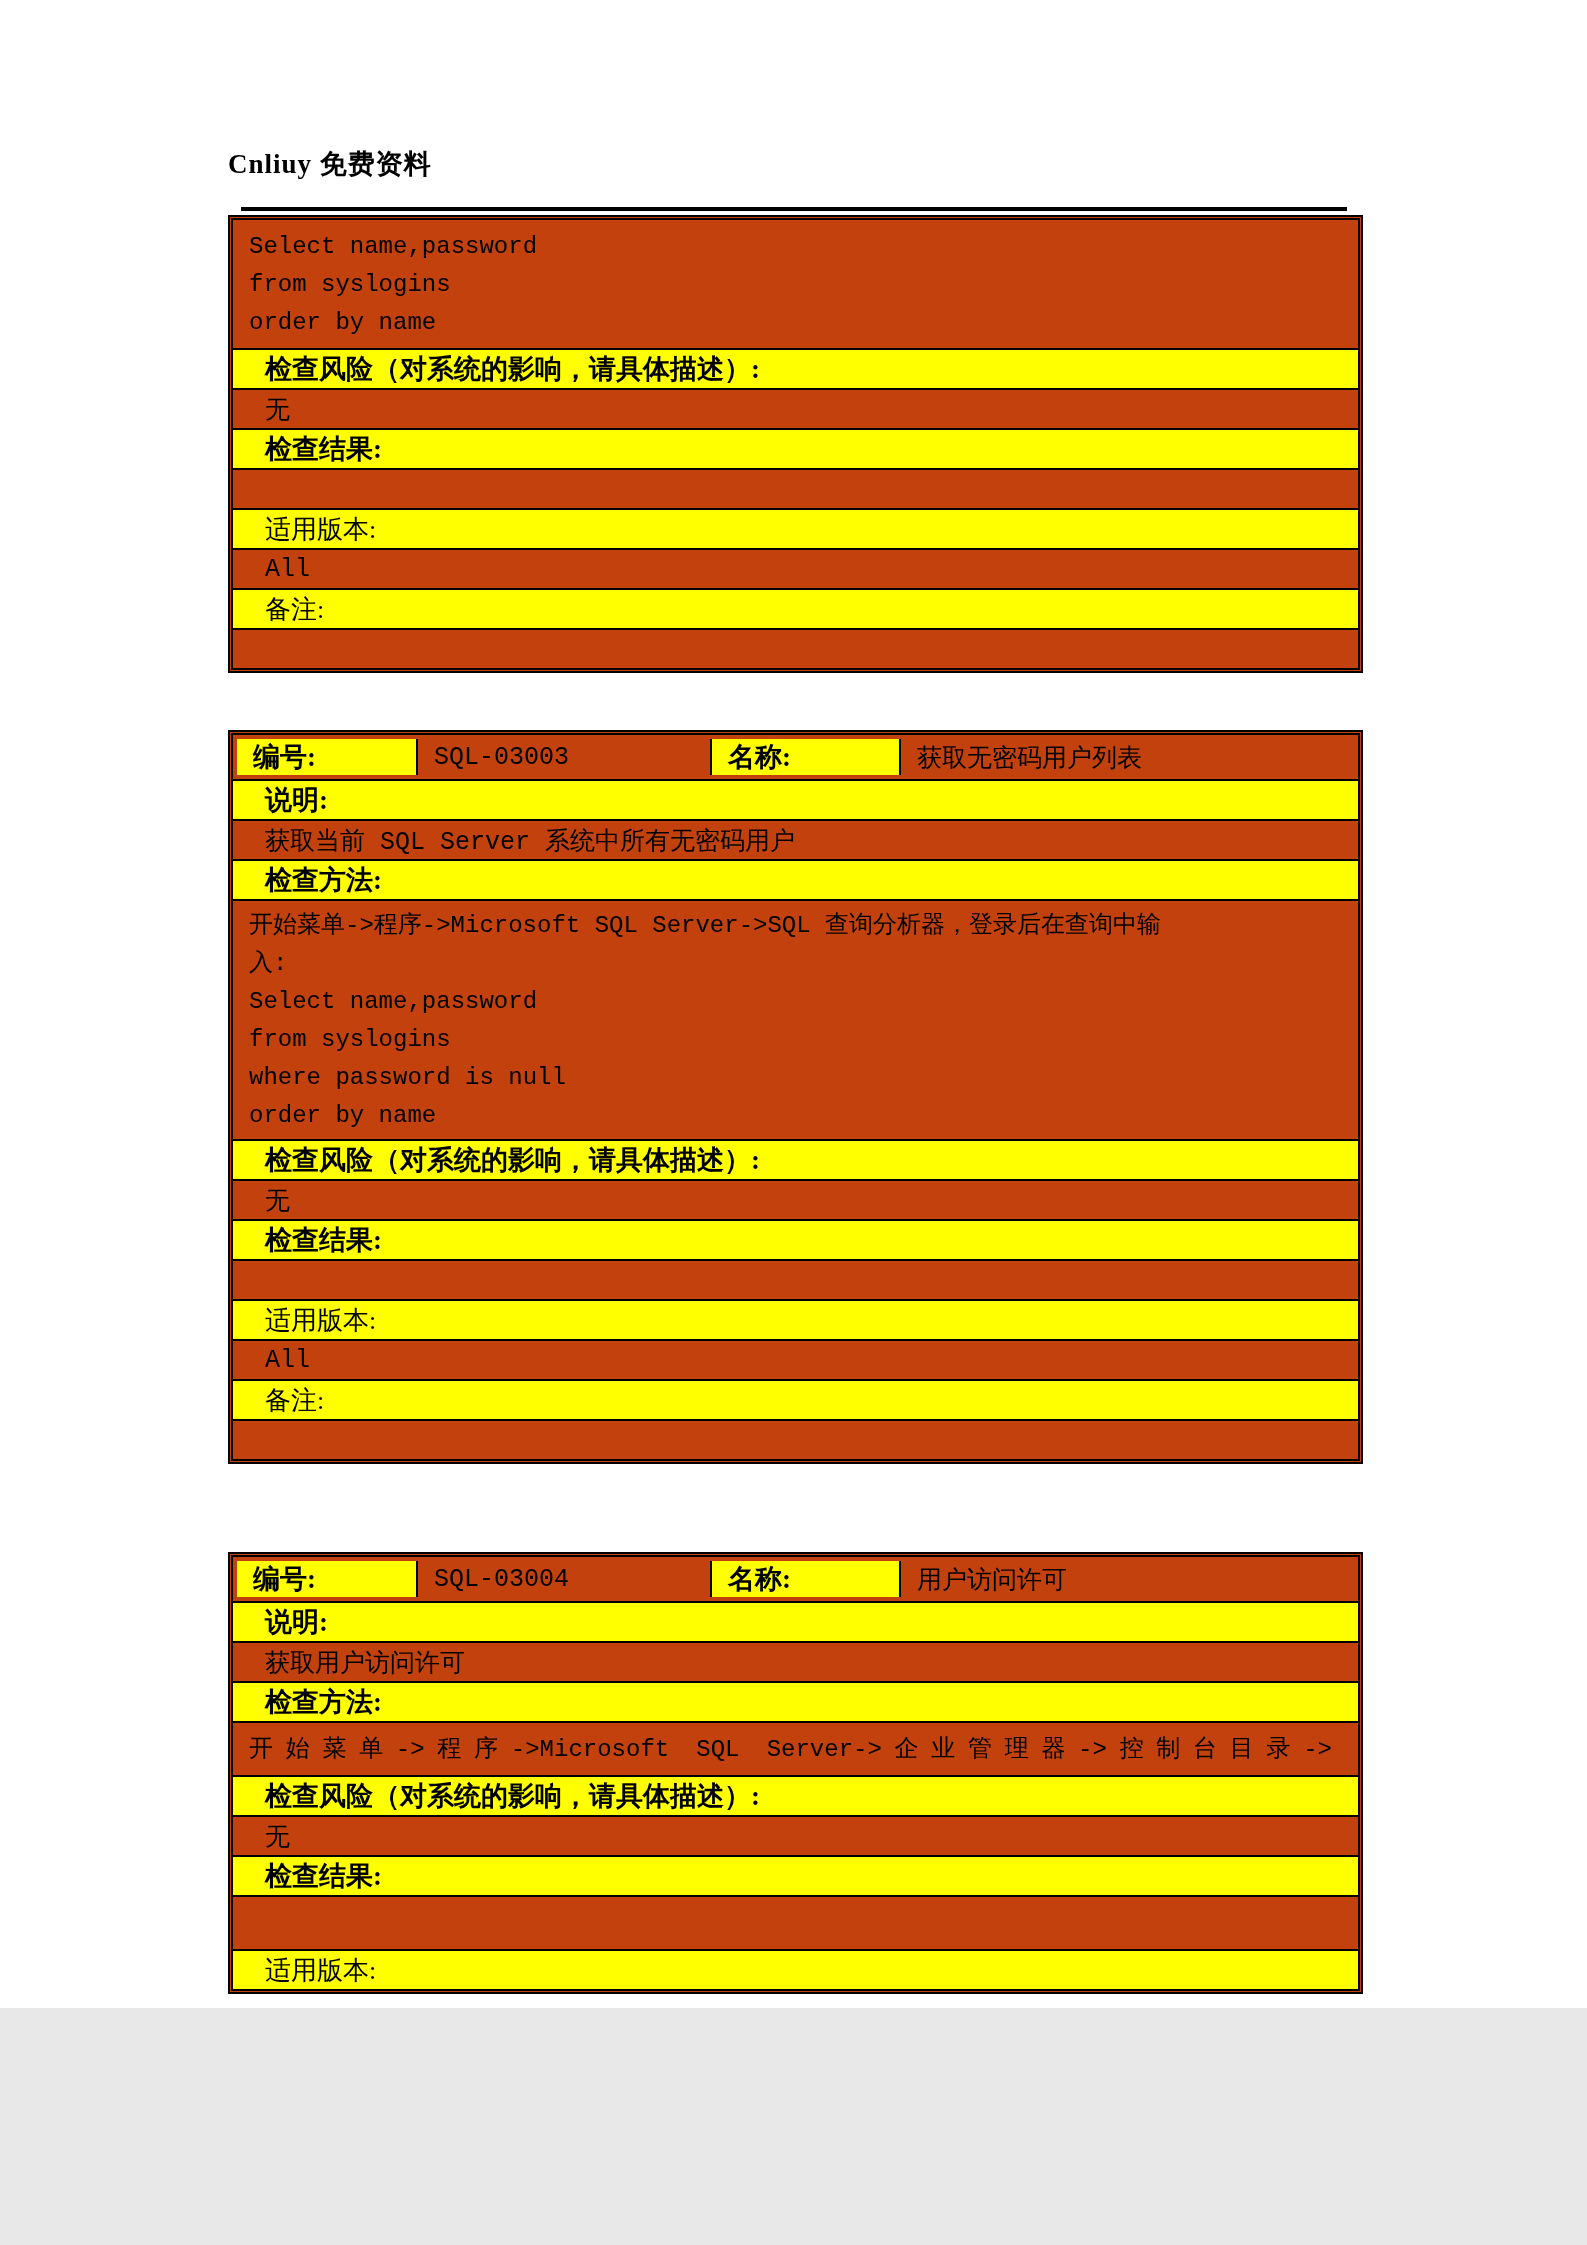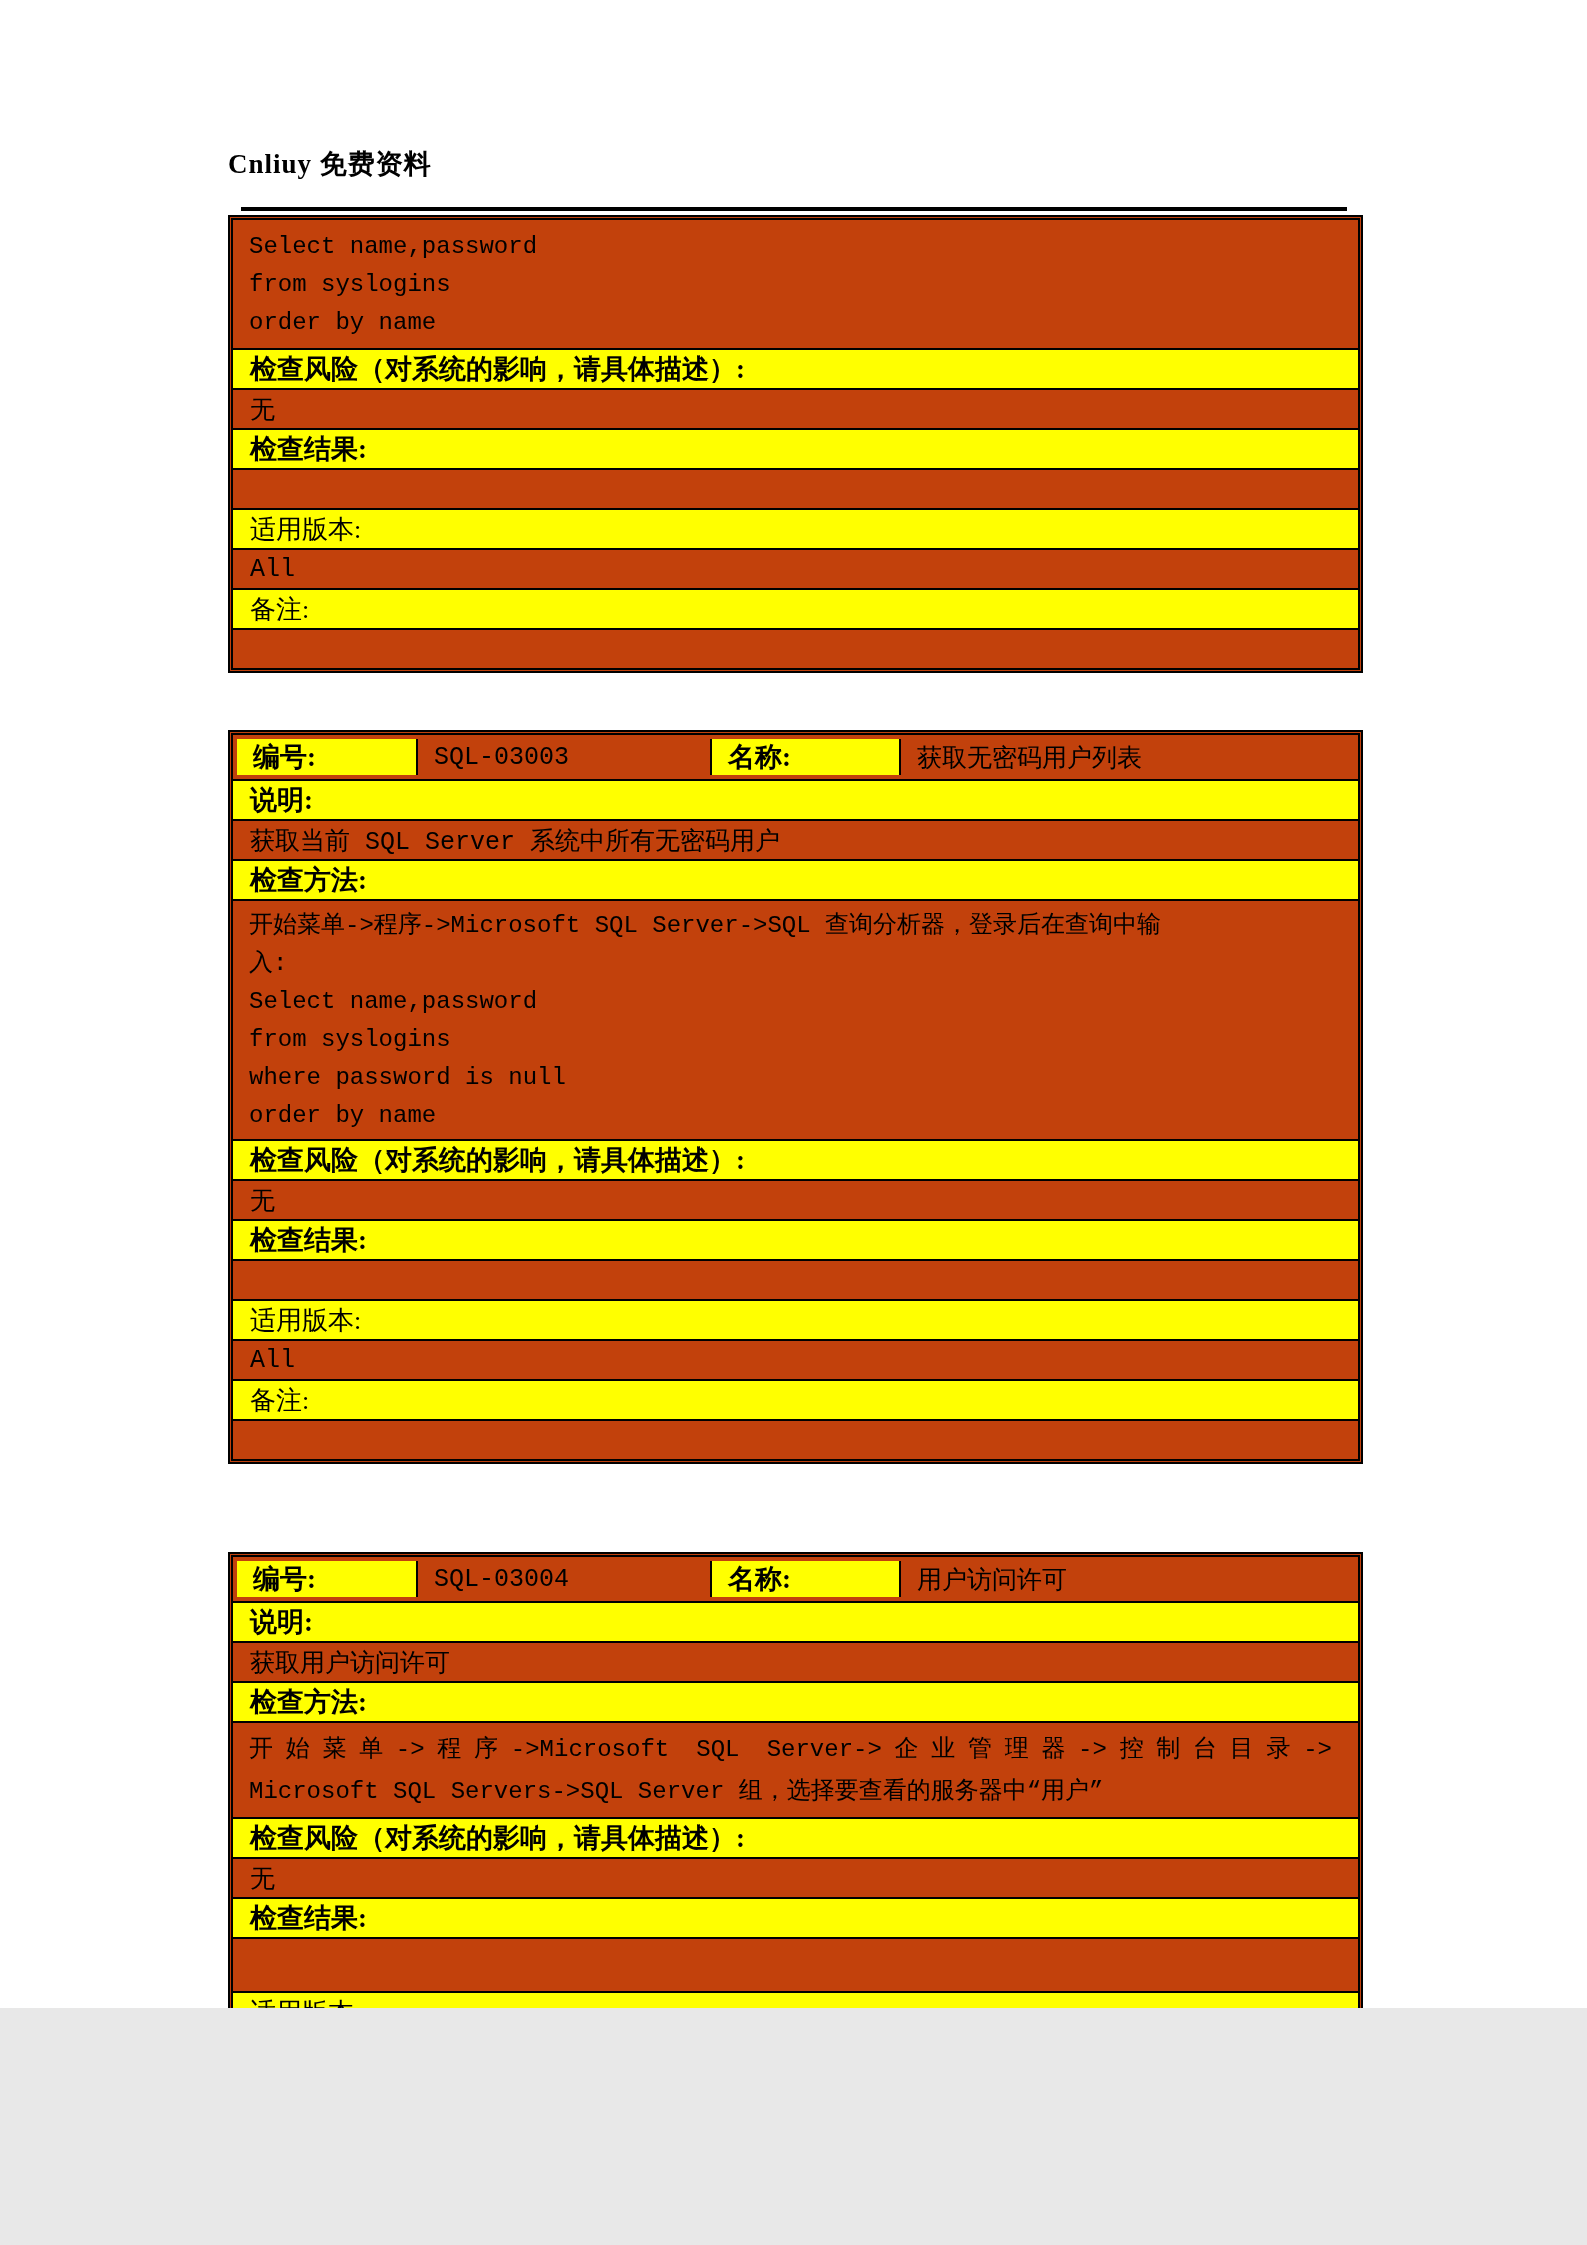--- a/index.html
+++ b/index.html
@@ -22,21 +22,21 @@
   .tbl{
     position:absolute;left:228px;width:1135px;
     border:5px double #000;
     box-sizing:border-box;
     background:#c2410c;
   }
   .tbl1{top:215px;}
   .tbl2{top:730px;}
   .tbl3{top:1552px;}
   .row{min-height:40px;display:flex;align-items:center;
-       padding-left:17px;box-sizing:border-box;}
+       padding-left:32px;box-sizing:border-box;}
   .row + .row{border-top:2px solid #000;}
   .yellow{background:#ffff00;}
   .lbl-b{font-weight:bold;font-size:27px;
          font-family:"Liberation Serif","DejaVu Serif",serif;}
   .lbl-r{font-weight:normal;font-size:26px;}
   .val{font-size:25px;font-family:"Liberation Mono","DejaVu Sans Mono",monospace;}
   .codecell{display:block;padding:8px 16px 6px 16px;}
   .codecell .cl{line-height:38px;font-size:24px;
       font-family:"Liberation Mono","DejaVu Sans Mono",monospace;}
   .methodcell{display:block;padding:6px 16px 4px 16px;}
@@ -113,21 +113,20 @@
       <div class="cell yellow lbl-b">编号:</div>
       <div class="cell val">SQL-03004</div>
       <div class="cell yellow lbl-b">名称:</div>
       <div class="cell val">用户访问许可</div>
     </div>
     <div class="row yellow lbl-b">说明:</div>
     <div class="row val">获取用户访问许可</div>
     <div class="row yellow lbl-b">检查方法:</div>
     <div class="row methodcell">
       <div class="ml just">开始菜单-&gt;程序-&gt;Microsoft SQL Server-&gt;企业管理器-&gt;控制台目录-&gt;</div>
-      <div class="ml">Microsoft SQL Servers-&gt;SQL Server 组，选择要查看的服务器中“用户”</div>
     </div>
     <div class="row yellow lbl-b">检查风险（对系统的影响，请具体描述）:</div>
     <div class="row val">无</div>
     <div class="row yellow lbl-b">检查结果:</div>
     <div class="row r-empty tall"></div>
     <div class="row yellow lbl-r">适用版本:</div>
   </div>
 
   <div class="doc-footer">- 6 -</div>
 

